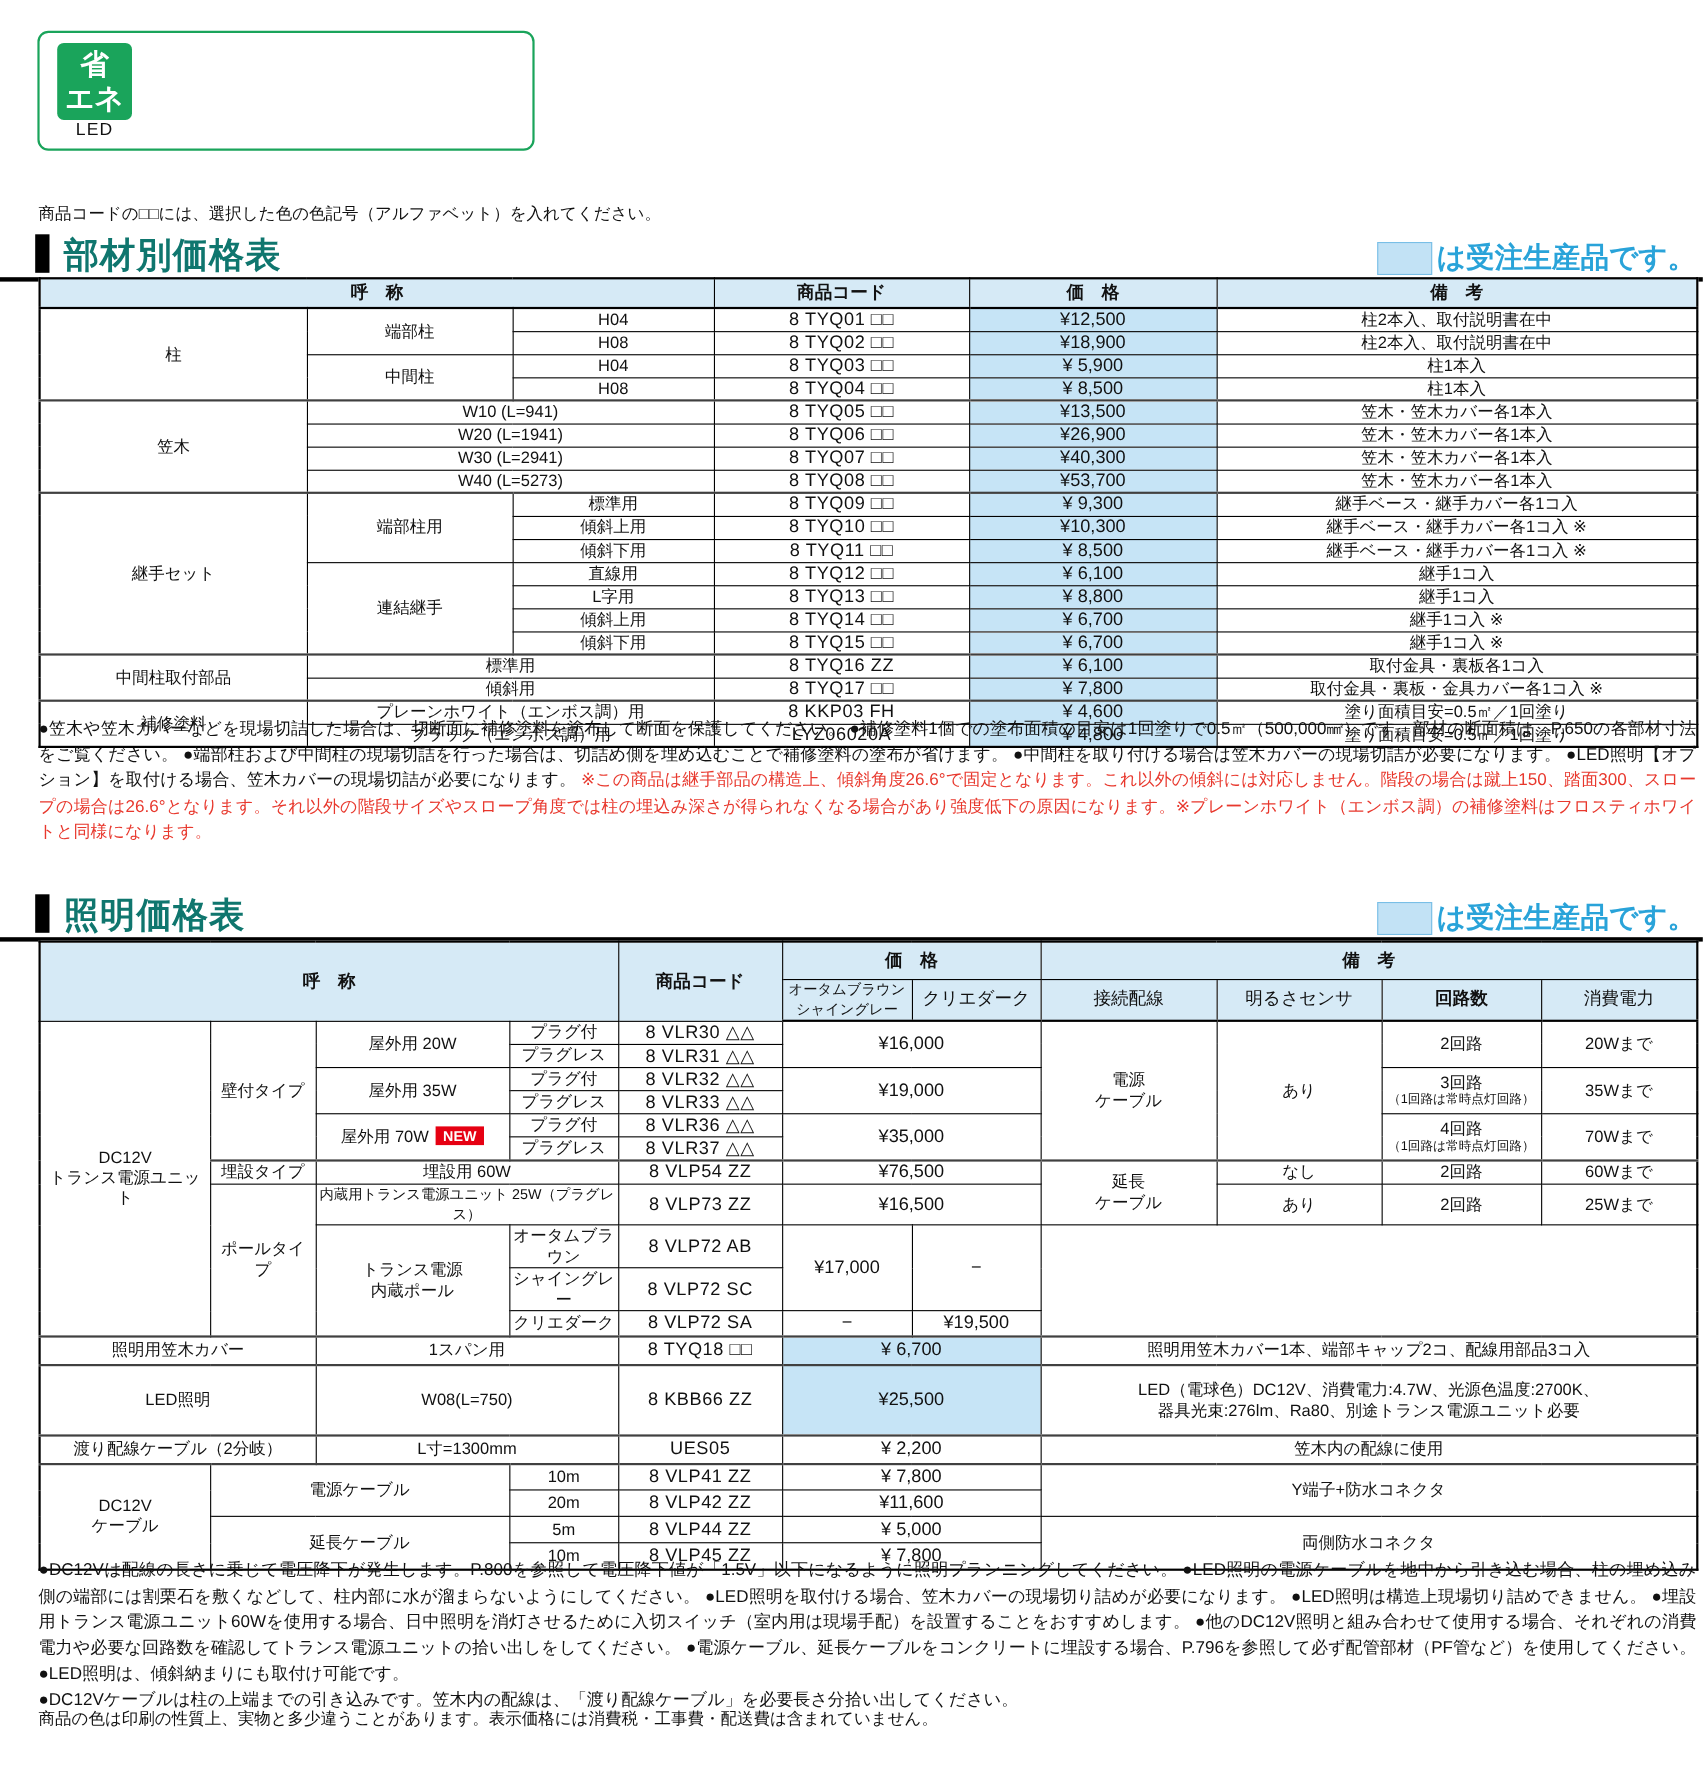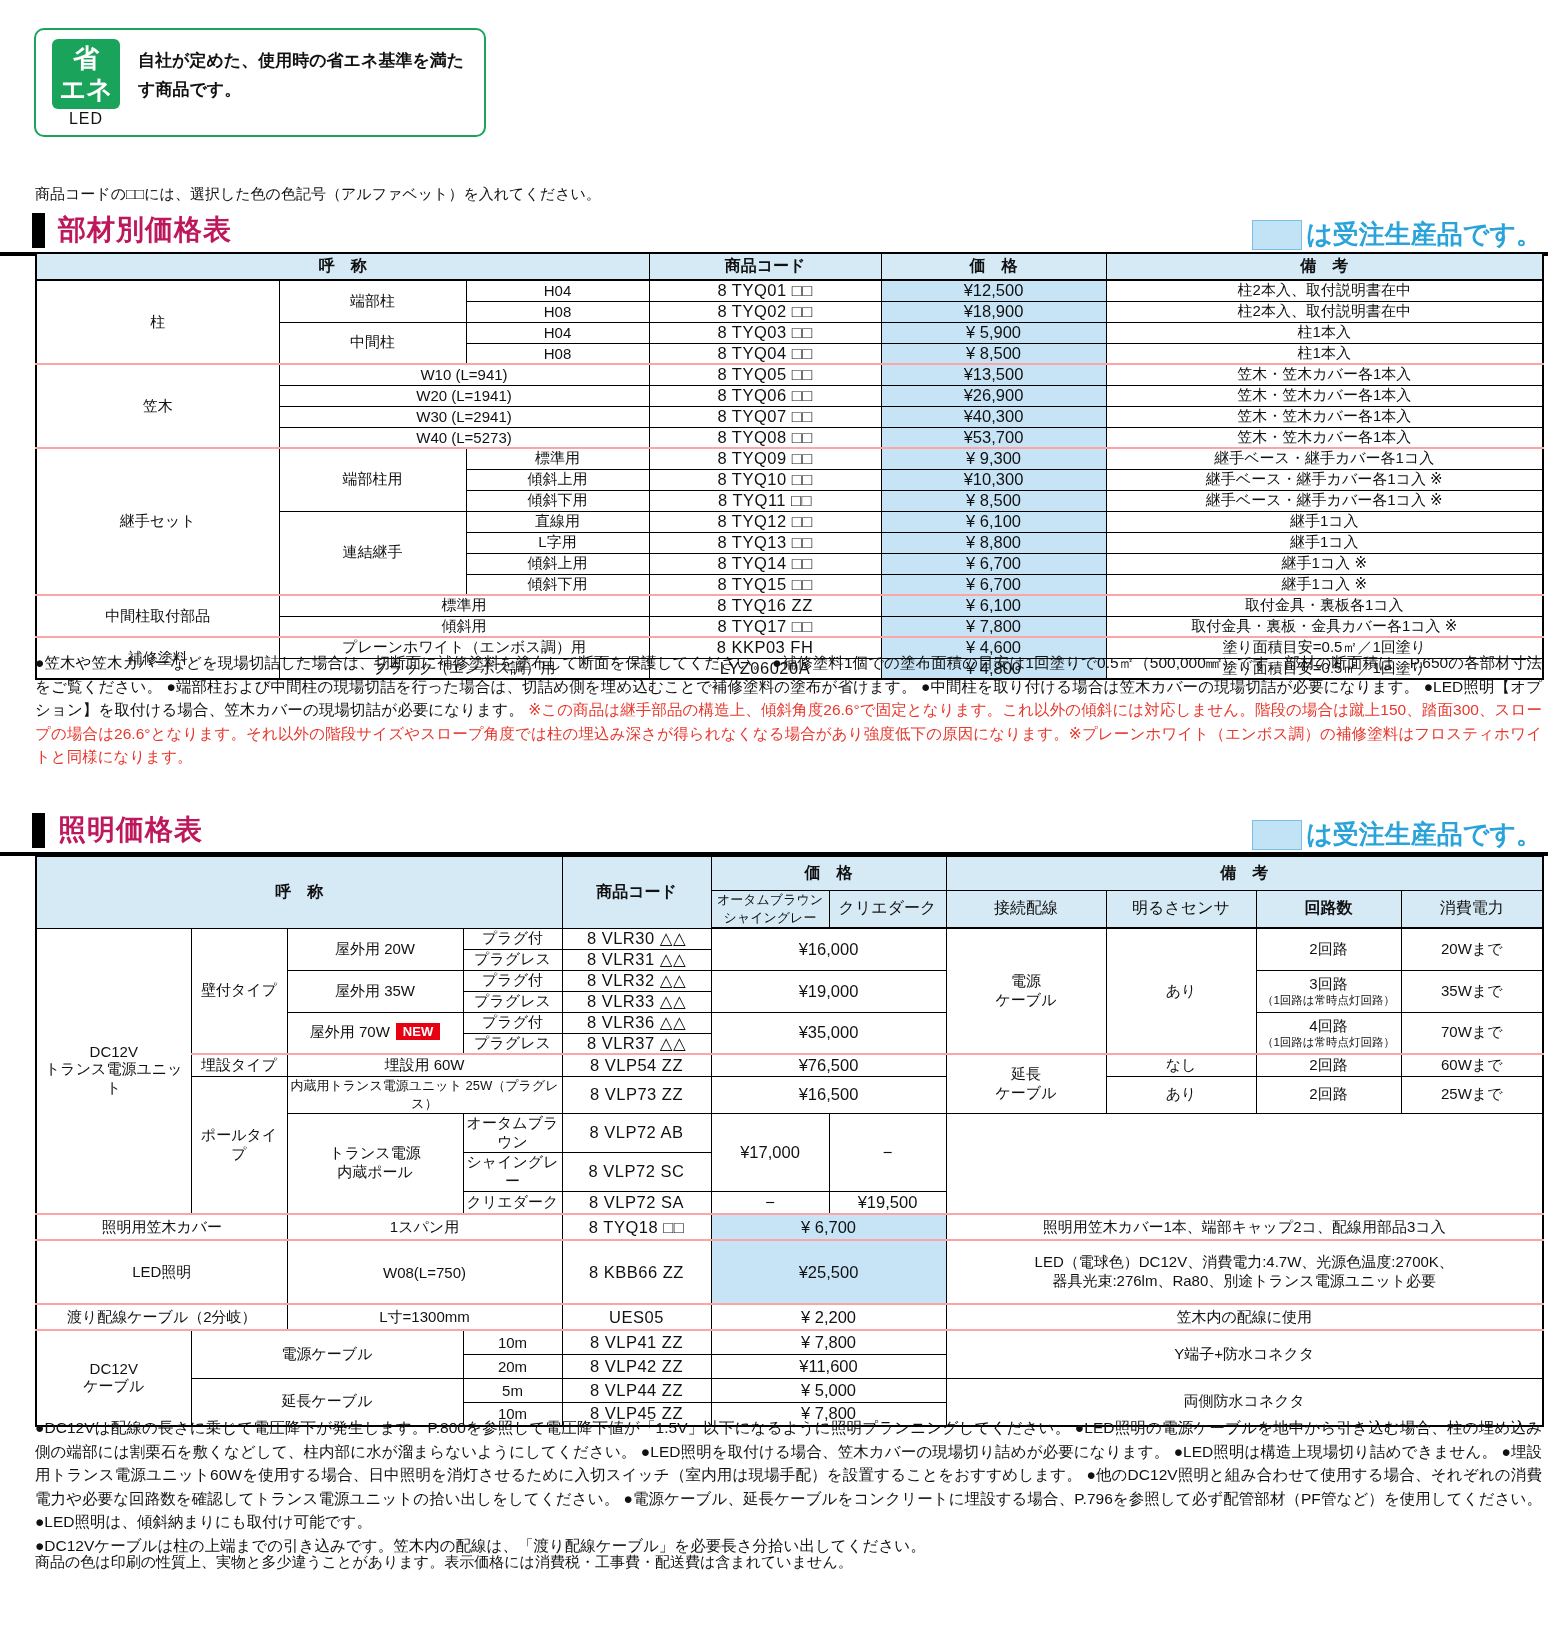--- a/index.html
+++ b/index.html
@@ -16,37 +16,37 @@
     text-align:center;display:flex;flex-direction:column;justify-content:center;}
   .eco-led{position:absolute;left:16px;top:80px;width:68px;text-align:center;
     font-size:16px;color:#111;letter-spacing:1px;}
   .eco-text{position:absolute;left:102px;top:16px;width:330px;
     font-size:17px;font-weight:bold;line-height:29px;color:#111;}
   
   .intro{position:absolute;left:35px;top:185px;font-size:15px;color:#111;}
   
   .sec{position:absolute;left:0;width:1548px;border-bottom:4px solid #000;height:41px;}
   .sec .bar{position:absolute;left:32px;top:2px;width:13px;height:35px;background:#000;}
-  .sec .ttl{position:absolute;left:58px;top:0px;font-size:28px;font-weight:bold;color:#be185d;letter-spacing:1px;}
+  .sec .ttl{position:absolute;left:58px;top:0px;font-size:32px;font-weight:bold;color:#0f766e;letter-spacing:1px;}
   .sec .legend{position:absolute;right:6px;top:6px;display:flex;align-items:center;}
   .legend .swatch{width:48px;height:28px;background:#c2e2f5;border:1px solid #79bfe6;margin-right:4px;}
   .legend .ltxt{font-size:26px;font-weight:bold;color:#29a3d9;}
   .sec1{top:211px;}
   .sec2{top:811px;}
   
   table{border-collapse:collapse;table-layout:fixed;position:absolute;left:35px;background:#fff;}
   td,th{border:1px solid #000;text-align:center;vertical-align:middle;
     font-size:15px;font-weight:normal;padding:0 2px;white-space:pre-line;overflow:hidden;color:#111;}
   th{background:#d6eaf6;font-size:16px;font-weight:bold;}
   .t1{top:252px;width:1507px;border:2px solid #000;}
   .t2{top:855px;width:1507px;border:2px solid #000;}
   .code{font-size:16.5px;letter-spacing:0.5px;}
   .price{font-size:16.5px;}
   .blue{background:#c6e4f6;}
-  .bt2 td{border-top:2px solid #fca5a5;}
+  .bt2 td{border-top:2px solid #404040;}
   .hdr td,.hdr th{border-bottom:2px solid #000;}
   .sm{font-size:11.5px;display:block;line-height:13px;}
   .sm13{font-size:13px;}
   .new-badge{display:inline-block;background:#e60012;color:#fff;font-weight:bold;
     font-size:13px;padding:1px 7px;margin-left:6px;vertical-align:1px;text-align:right;}
   
   .notes{position:absolute;left:35px;width:1507px;font-size:15.5px;line-height:23.5px;
     text-align:justify;color:#111;}
   .notes1{top:651px;}
   .notes2{top:1416px;}
@@ -55,21 +55,20 @@
 </style>
 </head>
 <body>
 
 <div class="eco-box">
   <div class="eco-square">
     <span>省</span>
     <span>エネ</span>
   </div>
   <div class="eco-led">LED</div>
-  <div class="eco-text">自社が定めた、使用時の省エネ基準を満たす商品です。</div>
 </div>
 
 <div class="intro">商品コードの□□には、選択した色の色記号（アルファベット）を入れてください。</div>
 
 <div class="sec sec1">
   <div class="bar"></div>
   <div class="ttl">部材別価格表</div>
   <div class="legend">
     <div class="swatch"></div>
     <div class="ltxt">は受注生産品です。</div>

